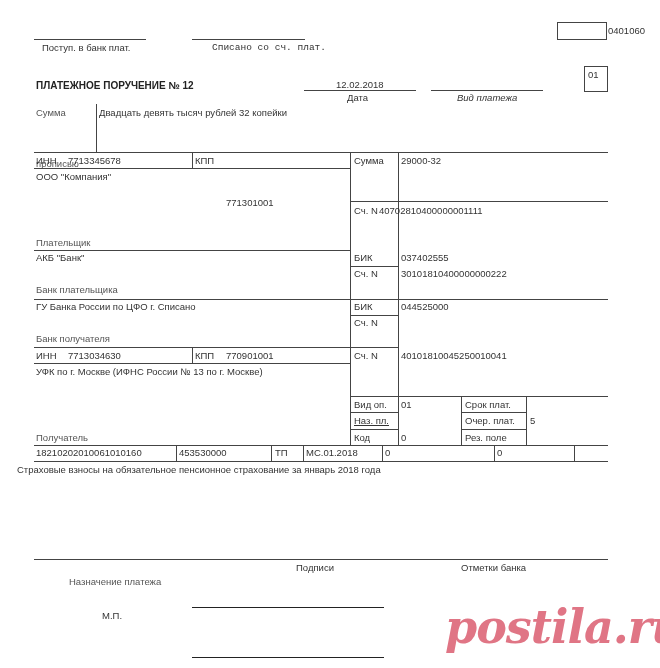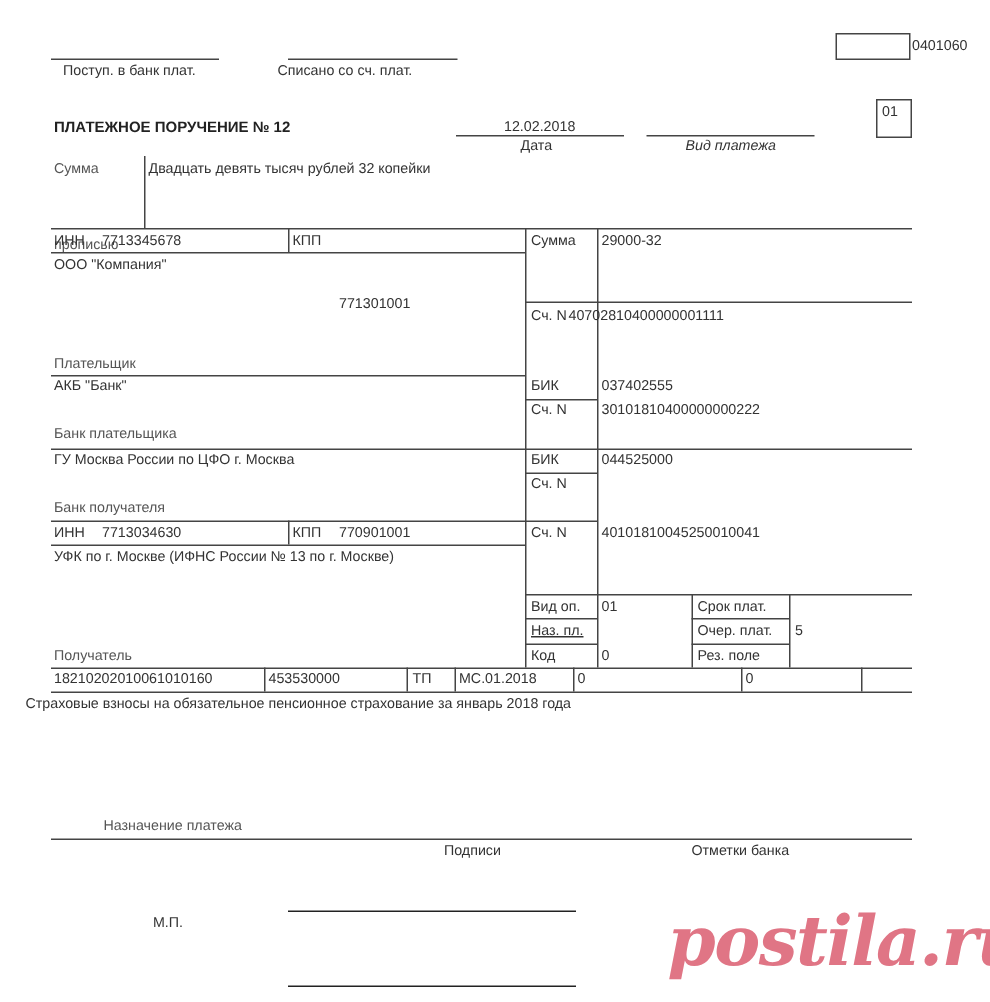--- a/index.html
+++ b/index.html
@@ -15,21 +15,21 @@
 </style>
 </head>
 <body>
 
 <div class="box" style="left:557px;top:22px;width:50px;height:18px;"></div>
 <span class="abs" style="left:560px;top:25px;margin-left:48px;">0401060</span>
 
 <div class="hl" style="left:34px;top:39px;width:112px;"></div>
 <span class="abs" style="left:42px;top:42px;">Поступ. в банк плат.</span>
 <div class="hl" style="left:192px;top:39px;width:113px;"></div>
-<span class="abs" style="left:185px;top:42px;">Списано со сч. плат.</span>
+<span class="abs" style="left:212px;top:42px;font-family:Liberation Mono, monospace;">Списано со сч. плат.</span>
 
 <span class="abs bold" style="left:36px;top:80px;font-size:10px;">ПЛАТЕЖНОЕ ПОРУЧЕНИЕ № 12</span>
 
 <span class="abs" style="left:336px;top:79px;">12.02.2018</span>
 <div class="hl" style="left:304px;top:90px;width:112px;"></div>
 <span class="abs" style="left:347px;top:92px;">Дата</span>
 
 <div class="hl" style="left:431px;top:90px;width:112px;"></div>
 <span class="abs" style="left:457px;top:92px;font-style:italic;">Вид платежа</span>
 
@@ -64,21 +64,21 @@
 <div class="hl" style="left:34px;top:250px;width:316px;"></div>
 <span class="abs" style="left:36px;top:252px;">АКБ "Банк"</span>
 <span class="abs" style="left:354px;top:252px;">БИК</span>
 <span class="abs" style="left:401px;top:252px;">037402555</span>
 <div class="hl" style="left:350px;top:266px;width:48px;"></div>
 <span class="abs" style="left:354px;top:268px;">Сч. N</span>
 <span class="abs" style="left:401px;top:268px;">30101810400000000222</span>
 <span class="abs" style="left:36px;top:284px;color:#555;">Банк плательщика</span>
 
 <div class="hl" style="left:34px;top:299px;width:574px;"></div>
-<span class="abs" style="left:36px;top:301px;">ГУ Москва России по ЦФО г. Москва</span>
+<span class="abs" style="left:36px;top:301px;">ГУ Банка России по ЦФО г. Списано</span>
 <span class="abs" style="left:354px;top:301px;">БИК</span>
 <span class="abs" style="left:401px;top:301px;">044525000</span>
 <div class="hl" style="left:350px;top:315px;width:48px;"></div>
 <span class="abs" style="left:354px;top:317px;">Сч. N</span>
 <span class="abs" style="left:36px;top:333px;color:#555;">Банк получателя</span>
 
 <div class="hl" style="left:34px;top:347px;width:364px;"></div>
 <span class="abs" style="left:36px;top:350px;">ИНН</span>
 <span class="abs" style="left:68px;top:350px;">7713034630</span>
 <div class="vl" style="left:192px;top:347px;height:16px;"></div>
@@ -118,21 +118,21 @@
 <div class="vl" style="left:574px;top:445px;height:16px;"></div>
 <span class="abs" style="left:36px;top:447px;">18210202010061010160</span>
 <span class="abs" style="left:179px;top:447px;">453530000</span>
 <span class="abs" style="left:275px;top:447px;">ТП</span>
 <span class="abs" style="left:306px;top:447px;">МС.01.2018</span>
 <span class="abs" style="left:385px;top:447px;">0</span>
 <span class="abs" style="left:497px;top:447px;">0</span>
 <span class="abs" style="left:577px;top:447px;"></span>
 
 <span class="abs" style="left:17px;top:464px;">Страховые взносы на обязательное пенсионное страхование за январь 2018 года</span>
-<span class="abs" style="left:36px;top:545px;color:#555;padding-left:33px;">Назначение платежа</span>
+<span class="abs" style="left:36px;top:576px;color:#555;padding-left:33px;">Назначение платежа</span>
 <div class="hl" style="left:34px;top:559px;width:574px;"></div>
 
 <span class="abs" style="left:268px;top:562px;margin-left:28px;">Подписи</span>
 <span class="abs" style="left:461px;top:562px;">Отметки банка</span>
 <span class="abs" style="left:102px;top:610px;">М.П.</span>
 <div class="hl" style="left:192px;top:607px;width:192px;border-top-color:#222;"></div>
 <div class="hl" style="left:192px;top:657px;width:192px;border-top-color:#222;"></div>
 
 <span class="wm" style="left:445px;top:600px;">postila.ru</span>
 

